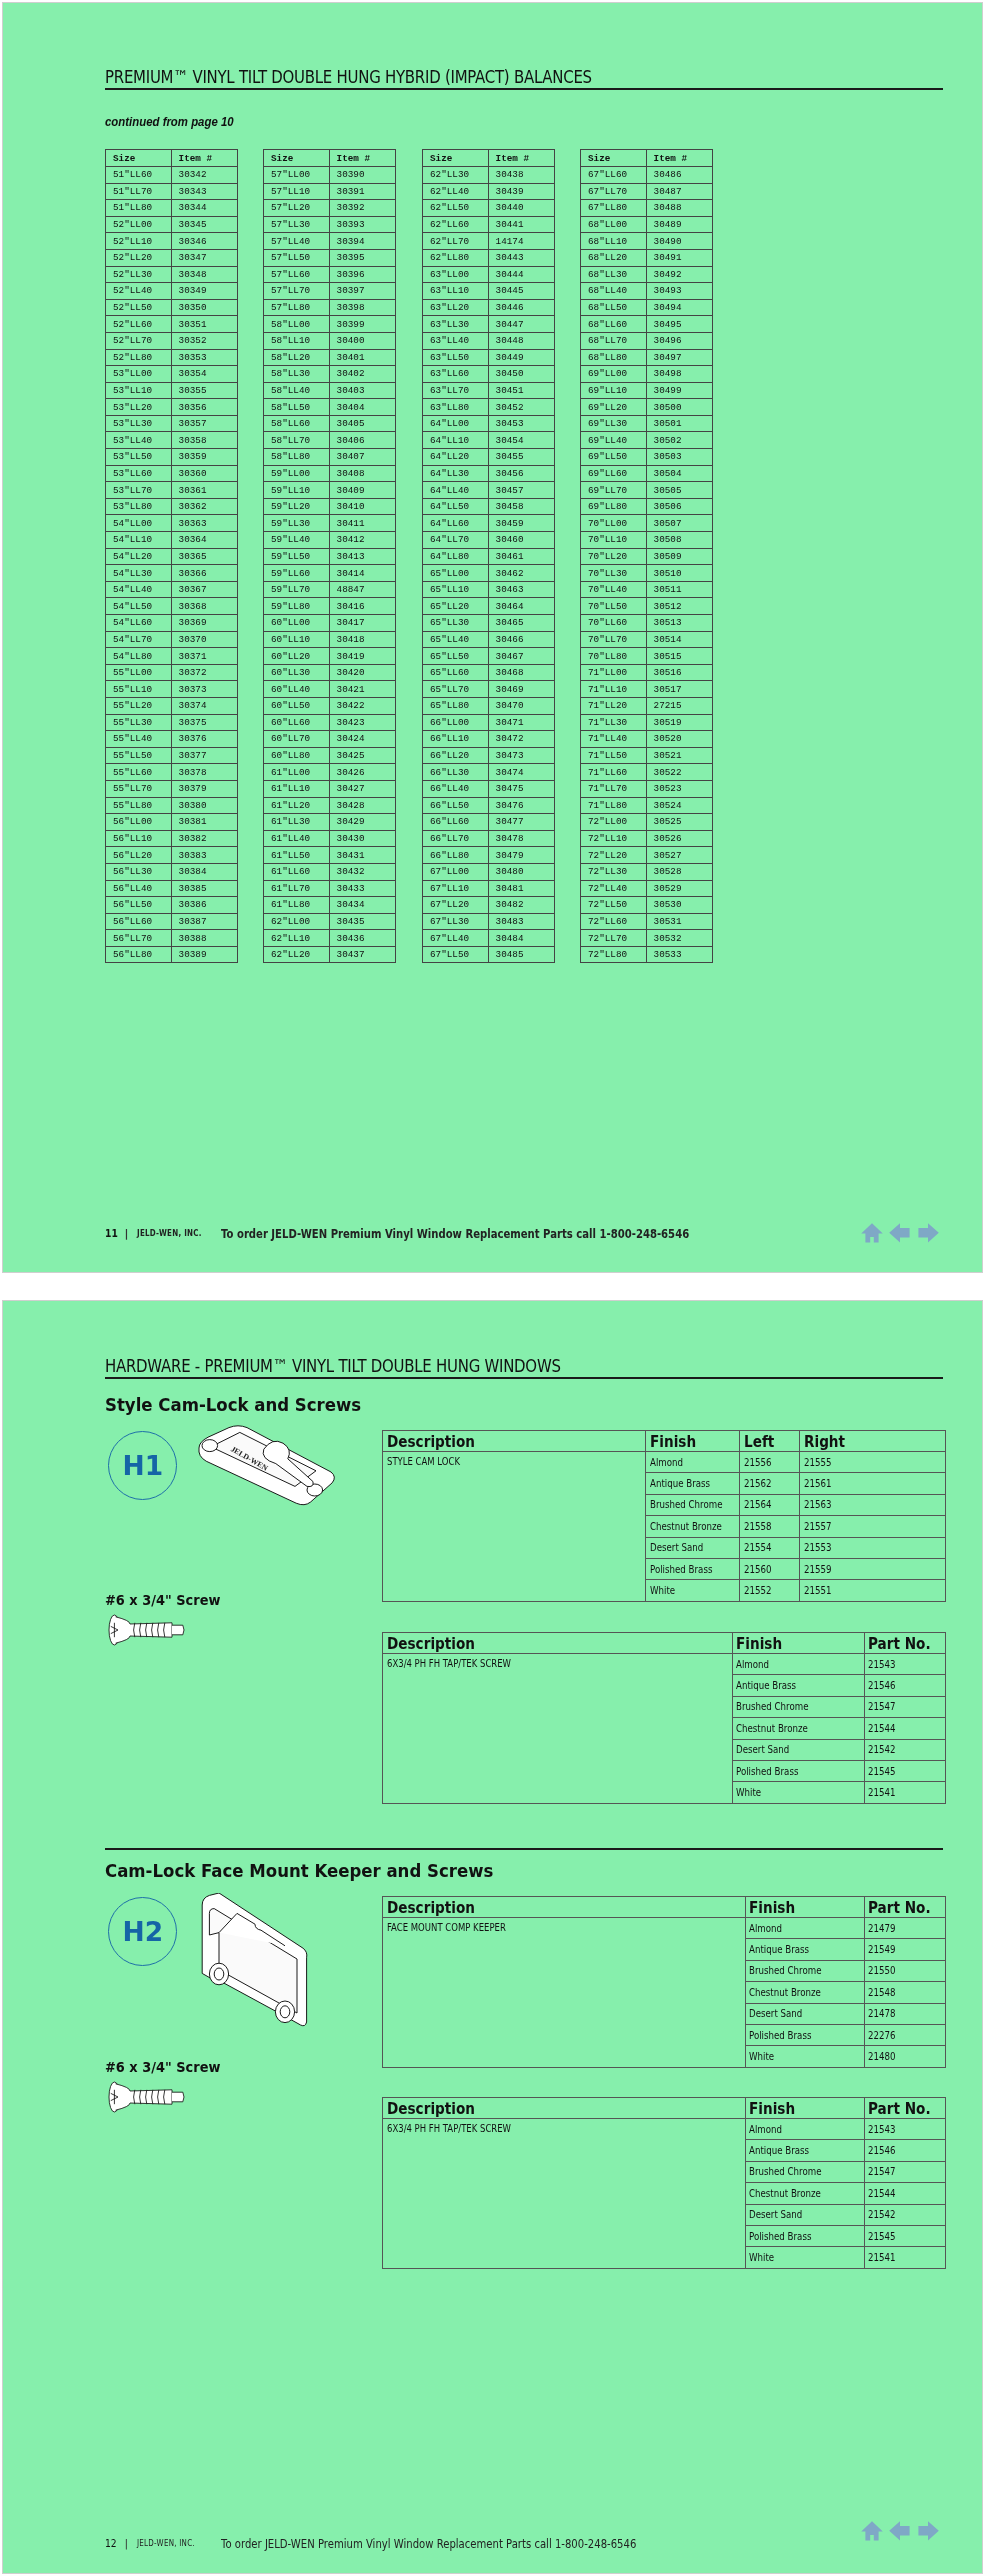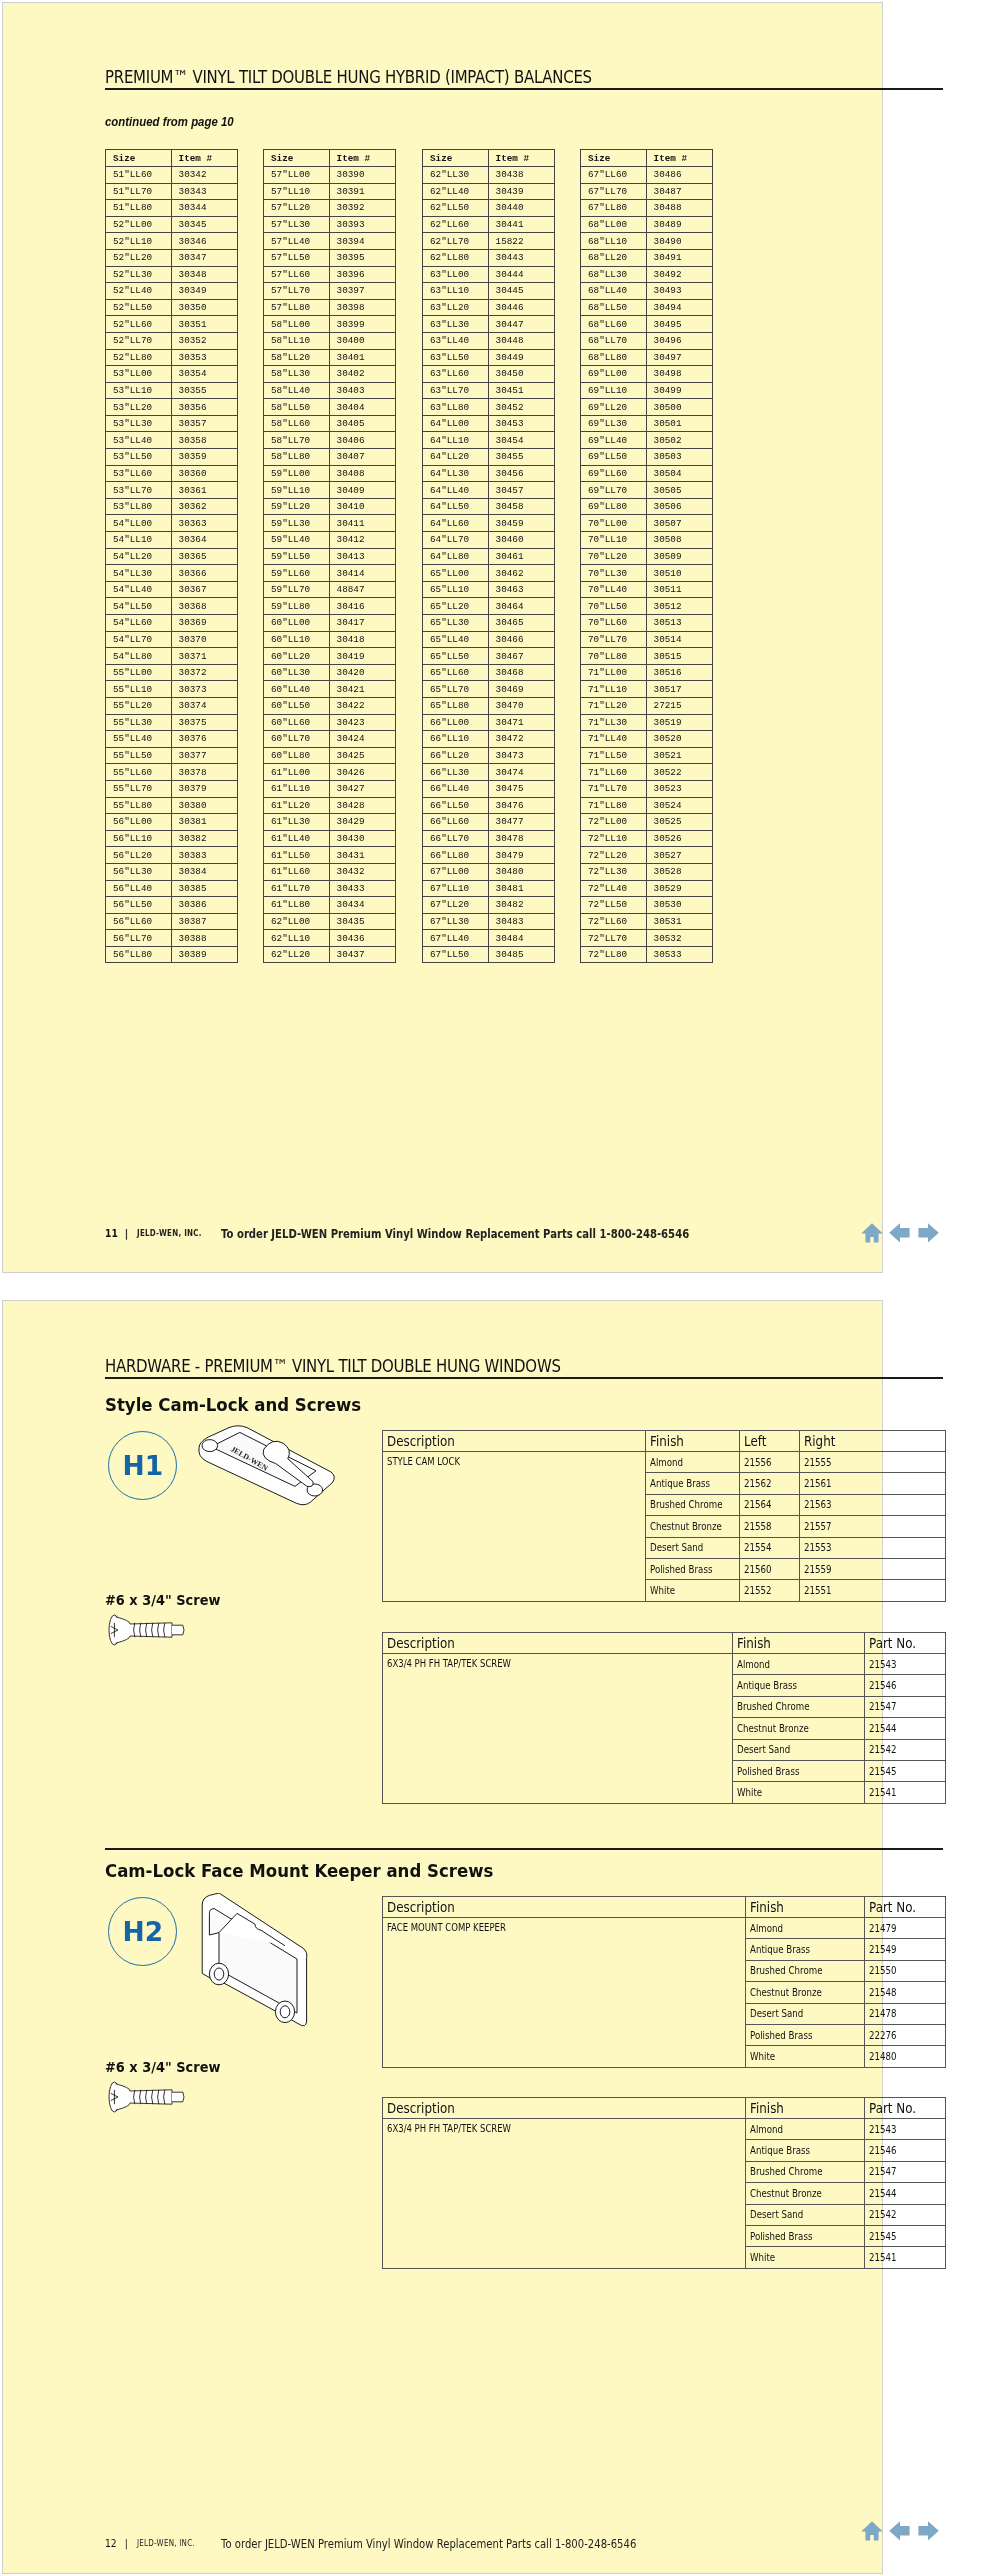--- a/index.html
+++ b/index.html
@@ -1,17 +1,17 @@
 <!DOCTYPE html>
 <html style="font-size:9.6px"><head>
 <meta charset="utf-8">
 <style>
   html, body { margin: 0; padding: 0; background: #ffffff; }
   body { width: 989px; height: 2576px; position: relative; font-family: "Liberation Sans", sans-serif; color: #111; }
-  .page { position: absolute; left: 2.4px; width: 881px; background: #fef9c3; border: 1.2px solid #cfcfcf; box-sizing: border-box; }
+  .page { position: absolute; left: 2.4px; width: 981px; background: #86efac; border: 1.2px solid #cfcfcf; box-sizing: border-box; }
   #page1 { top: 2.4px; height: 1271px; }
   #page2 { top: 1300px; height: 1274px; }
 
   .page-title { position: absolute; left: 102px; font-family: "DejaVu Sans", sans-serif; font-size: 17.4px; font-weight: normal; letter-spacing: -0.3px; transform: scaleX(0.86); transform-origin: left center; white-space: nowrap; color: #111; }
   .title-rule { position: absolute; left: 102px; width: 838px; height: 1.8px; background: #1a1a1a; }
 
   .continued { position: absolute; left: 102px; top: 112px; font-family: "Liberation Sans", sans-serif; font-style: italic; font-weight: bold; font-size: 12px; transform: scaleX(0.95); transform-origin: left center; }
 
   table.size-table { position: absolute; top: 146px; border-collapse: collapse; font-family: Liberation Mono, monospace; font-size: 9.3px; }
   table.size-table td, table.size-table th { border: 0.9px solid #444; height: 15.6px; padding: 0 0 0 6.6px; text-align: left; white-space: nowrap; }
@@ -27,21 +27,21 @@
   .nav-icons { position: absolute; left: 857px; display: flex; gap: 3.6px; align-items: center; }
   .nav-icons svg { display: block; }
 
   .section-title { position: absolute; left: 102px; font-family: "DejaVu Sans", sans-serif; font-weight: bold; font-size: 18px; transform: scaleX(0.92); transform-origin: left center; white-space: nowrap; }
   .sub-title { position: absolute; left: 102px; font-family: "DejaVu Sans", sans-serif; font-weight: bold; font-size: 14.4px; transform: scaleX(0.9); transform-origin: left center; white-space: nowrap; }
   .badge { position: absolute; left: 105px; width: 69px; height: 69px; border: 1.8px solid #1e6fa8; border-radius: 50%; box-sizing: border-box; display: flex; align-items: center; justify-content: center; color: #1565a6; font-family: "DejaVu Sans", sans-serif; font-weight: bold; font-size: 26.5px; text-align: right; }
   .illus { position: absolute; }
 
   table.parts { position: absolute; left: 379px; width: 564px; border-collapse: collapse; font-family: "DejaVu Sans", sans-serif; font-size: 10.2px; }
   table.parts th, table.parts td { border: 0.9px solid #555; height: 20.4px; padding: 0 3.6px; text-align: left; vertical-align: middle; white-space: nowrap; }
-  table.parts th { font-weight: normal; font-size: 14px; height: 20px; }
+  table.parts th { font-weight: bold; font-size: 16px; height: 20px; }
   table.parts td.desc { vertical-align: top; padding-top: 3.6px; font-size: 10px; }
   table.parts span.cond, table.parts th span.cond { display: inline-block; transform: scaleX(0.85); transform-origin: left center; }
 
   .sep-rule { position: absolute; left: 102px; width: 838px; height: 1.8px; background: #1a1a1a; }
 </style>
 </head>
 <body>
 
 <div class="page" id="page1">
   <div class="page-title" style="top:64px;">PREMIUM™ VINYL TILT DOUBLE HUNG HYBRID (IMPACT) BALANCES</div>
@@ -465,21 +465,21 @@
         <tr>
           <td class="c1">62"LL50</td>
           <td class="c2">30440</td>
         </tr>
         <tr>
           <td class="c1">62"LL60</td>
           <td class="c2">30441</td>
         </tr>
         <tr>
           <td class="c1">62"LL70</td>
-          <td class="c2">15822</td>
+          <td class="c2">14174</td>
         </tr>
         <tr>
           <td class="c1">62"LL80</td>
           <td class="c2">30443</td>
         </tr>
         <tr>
           <td class="c1">63"LL00</td>
           <td class="c2">30444</td>
         </tr>
         <tr>

